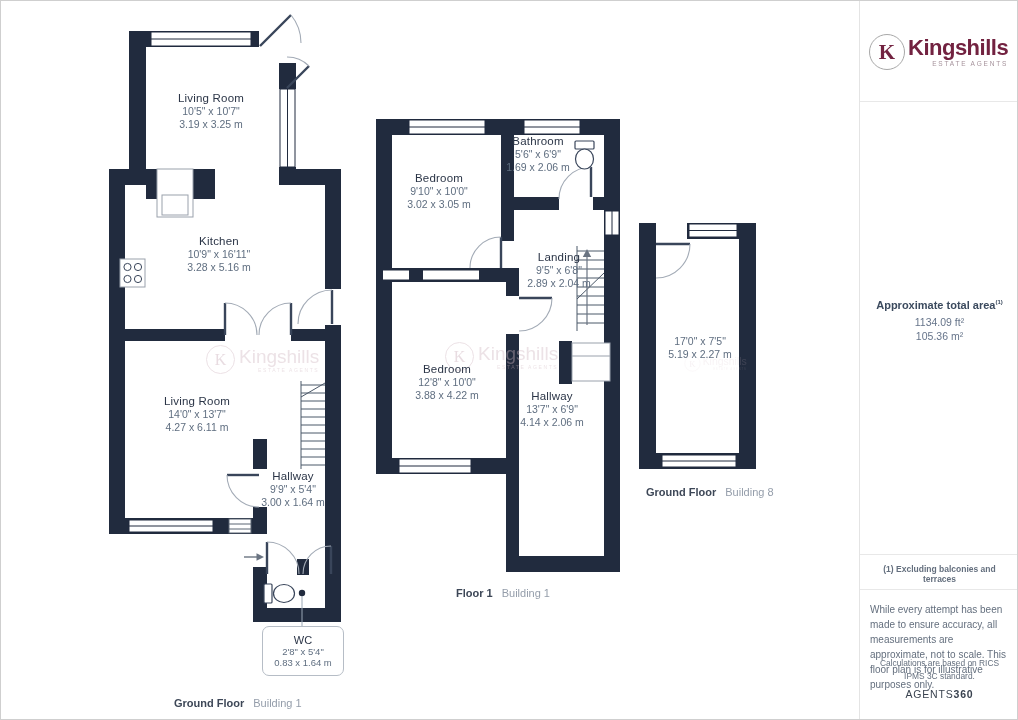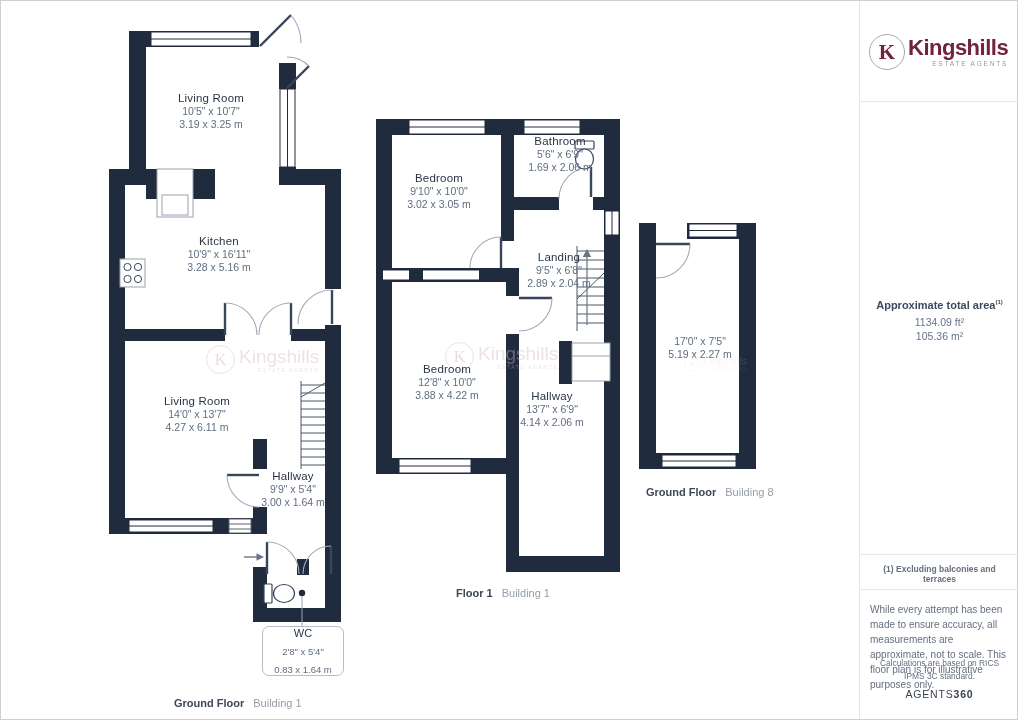--- a/index.html
+++ b/index.html
@@ -11,21 +11,21 @@
   .room-name{font-weight:normal;font-size:11.5px;color:#2b3547;line-height:13px;letter-spacing:.2px;}
   .room-dim{font-size:10.5px;color:#5f6e80;line-height:13px;}
 
   
   .caption{position:absolute;font-size:11px;white-space:nowrap;z-index:5;}
   .cap-bold{font-weight:bold;color:#3d4757;margin-right:9px;}
   .cap-light{color:#949daa;}
 
   
   .wc-box{position:absolute;width:80px;height:48px;border:1.5px solid #b6bdc6;border-radius:7px;background:#fff;
-          display:flex;flex-direction:column;align-items:center;justify-content:space-between;z-index:6;}
+          display:flex;flex-direction:column;align-items:center;justify-content:center;z-index:6;}
   .wc-box .room-name{font-size:11px;line-height:12px;}
   .wc-box .room-dim{font-size:9.5px;line-height:11px;}
 
   
   .watermark{position:absolute;display:flex;align-items:center;gap:4px;opacity:.4;z-index:2;}
   .wm-circle{width:29px;height:29px;border:1.5px solid #cfb4bf;border-radius:50%;display:flex;align-items:center;justify-content:center;box-sizing:border-box;}
   .wm-k{font-family:"Liberation Serif",serif;font-size:16px;color:#c7a9b6;}
   .wm-name{font-size:19px;color:#d0b7c1;line-height:19px;}
   .wm-sub{font-size:5px;letter-spacing:1.6px;color:#d0b7c1;text-align:right;margin-top:1px;}
   .wm-small{transform:scale(.55);opacity:.16;}
@@ -309,21 +309,21 @@
   </div>
   <div class="caption" style="left:173px;top:696px;">
     <span class="cap-bold">Ground Floor</span><span class="cap-light">Building 1</span>
   </div>
 
   <div class="room-label" style="left:438px;top:171px;">
     <div class="room-name">Bedroom</div>
     <div class="room-dim">9'10" x 10'0"</div>
     <div class="room-dim">3.02 x 3.05 m</div>
   </div>
-  <div class="room-label" style="left:559px;top:134px;">
+  <div class="room-label" style="left:537px;top:134px;">
     <div class="room-name">Bathroom</div>
     <div class="room-dim">5'6" x 6'9"</div>
     <div class="room-dim">1.69 x 2.06 m</div>
   </div>
   <div class="room-label" style="left:558px;top:250px;">
     <div class="room-name">Landing</div>
     <div class="room-dim">9'5" x 6'8"</div>
     <div class="room-dim">2.89 x 2.04 m</div>
   </div>
   <div class="room-label" style="left:446px;top:362px;">

